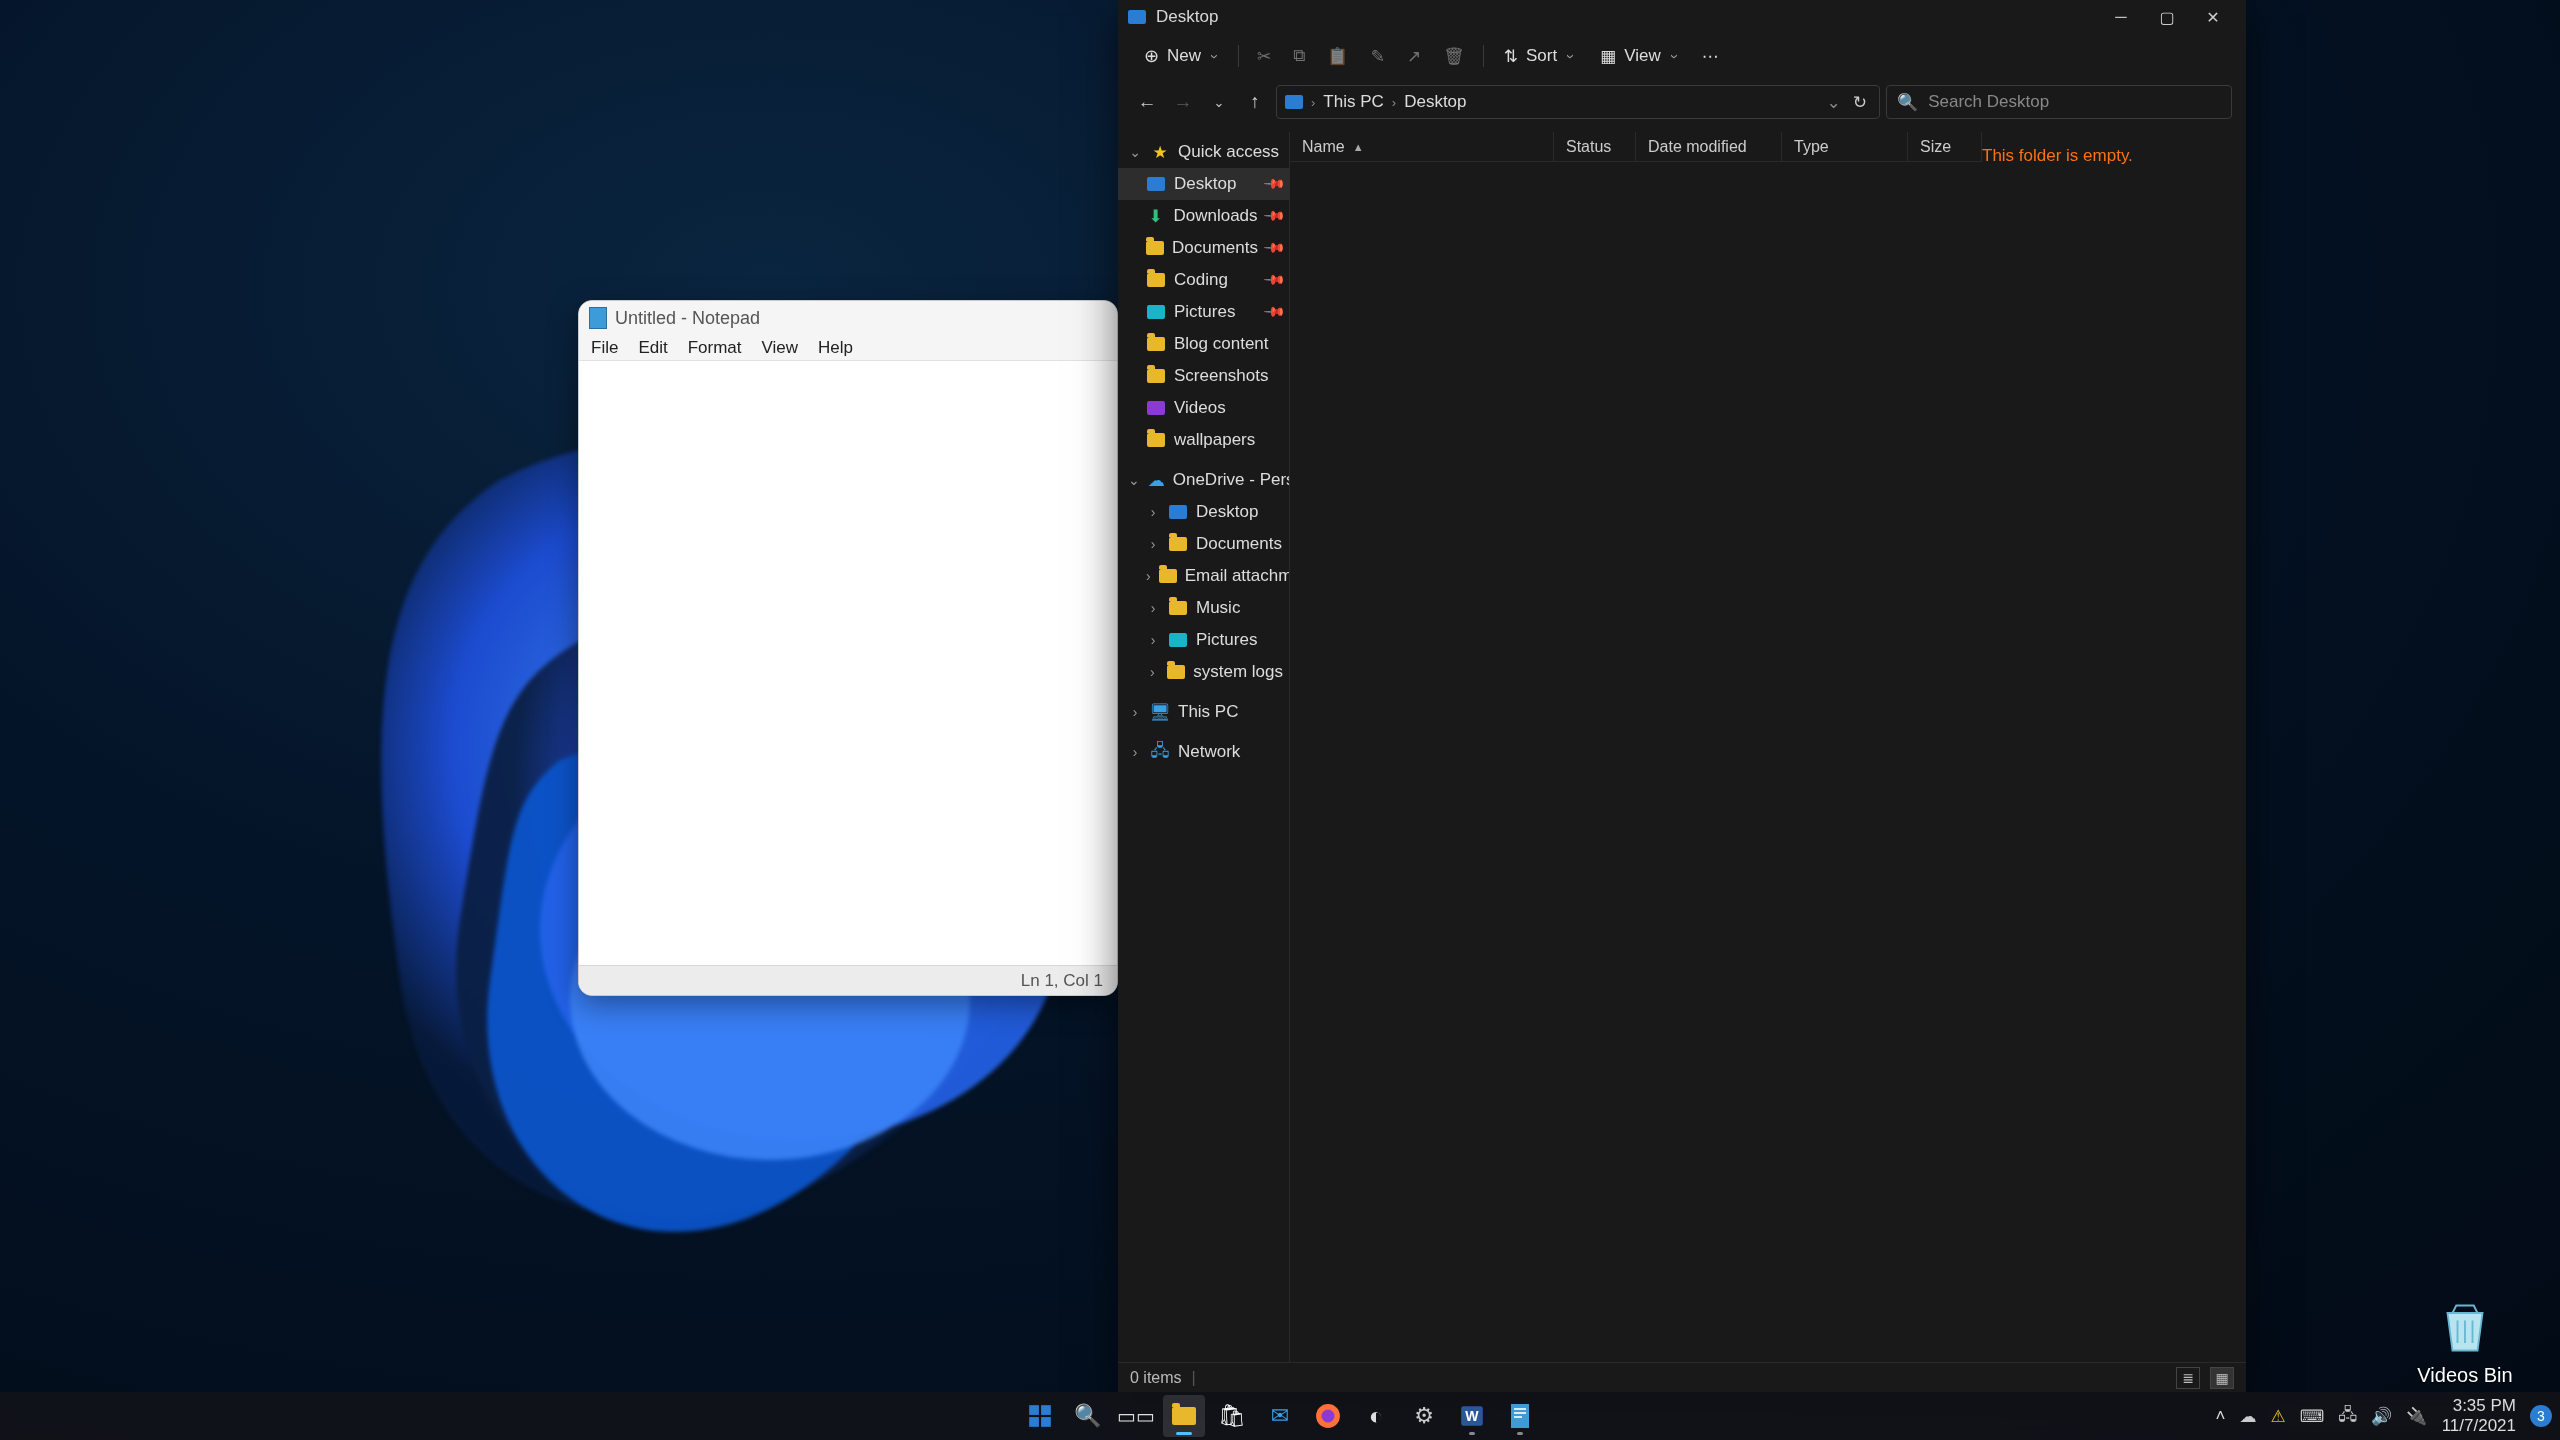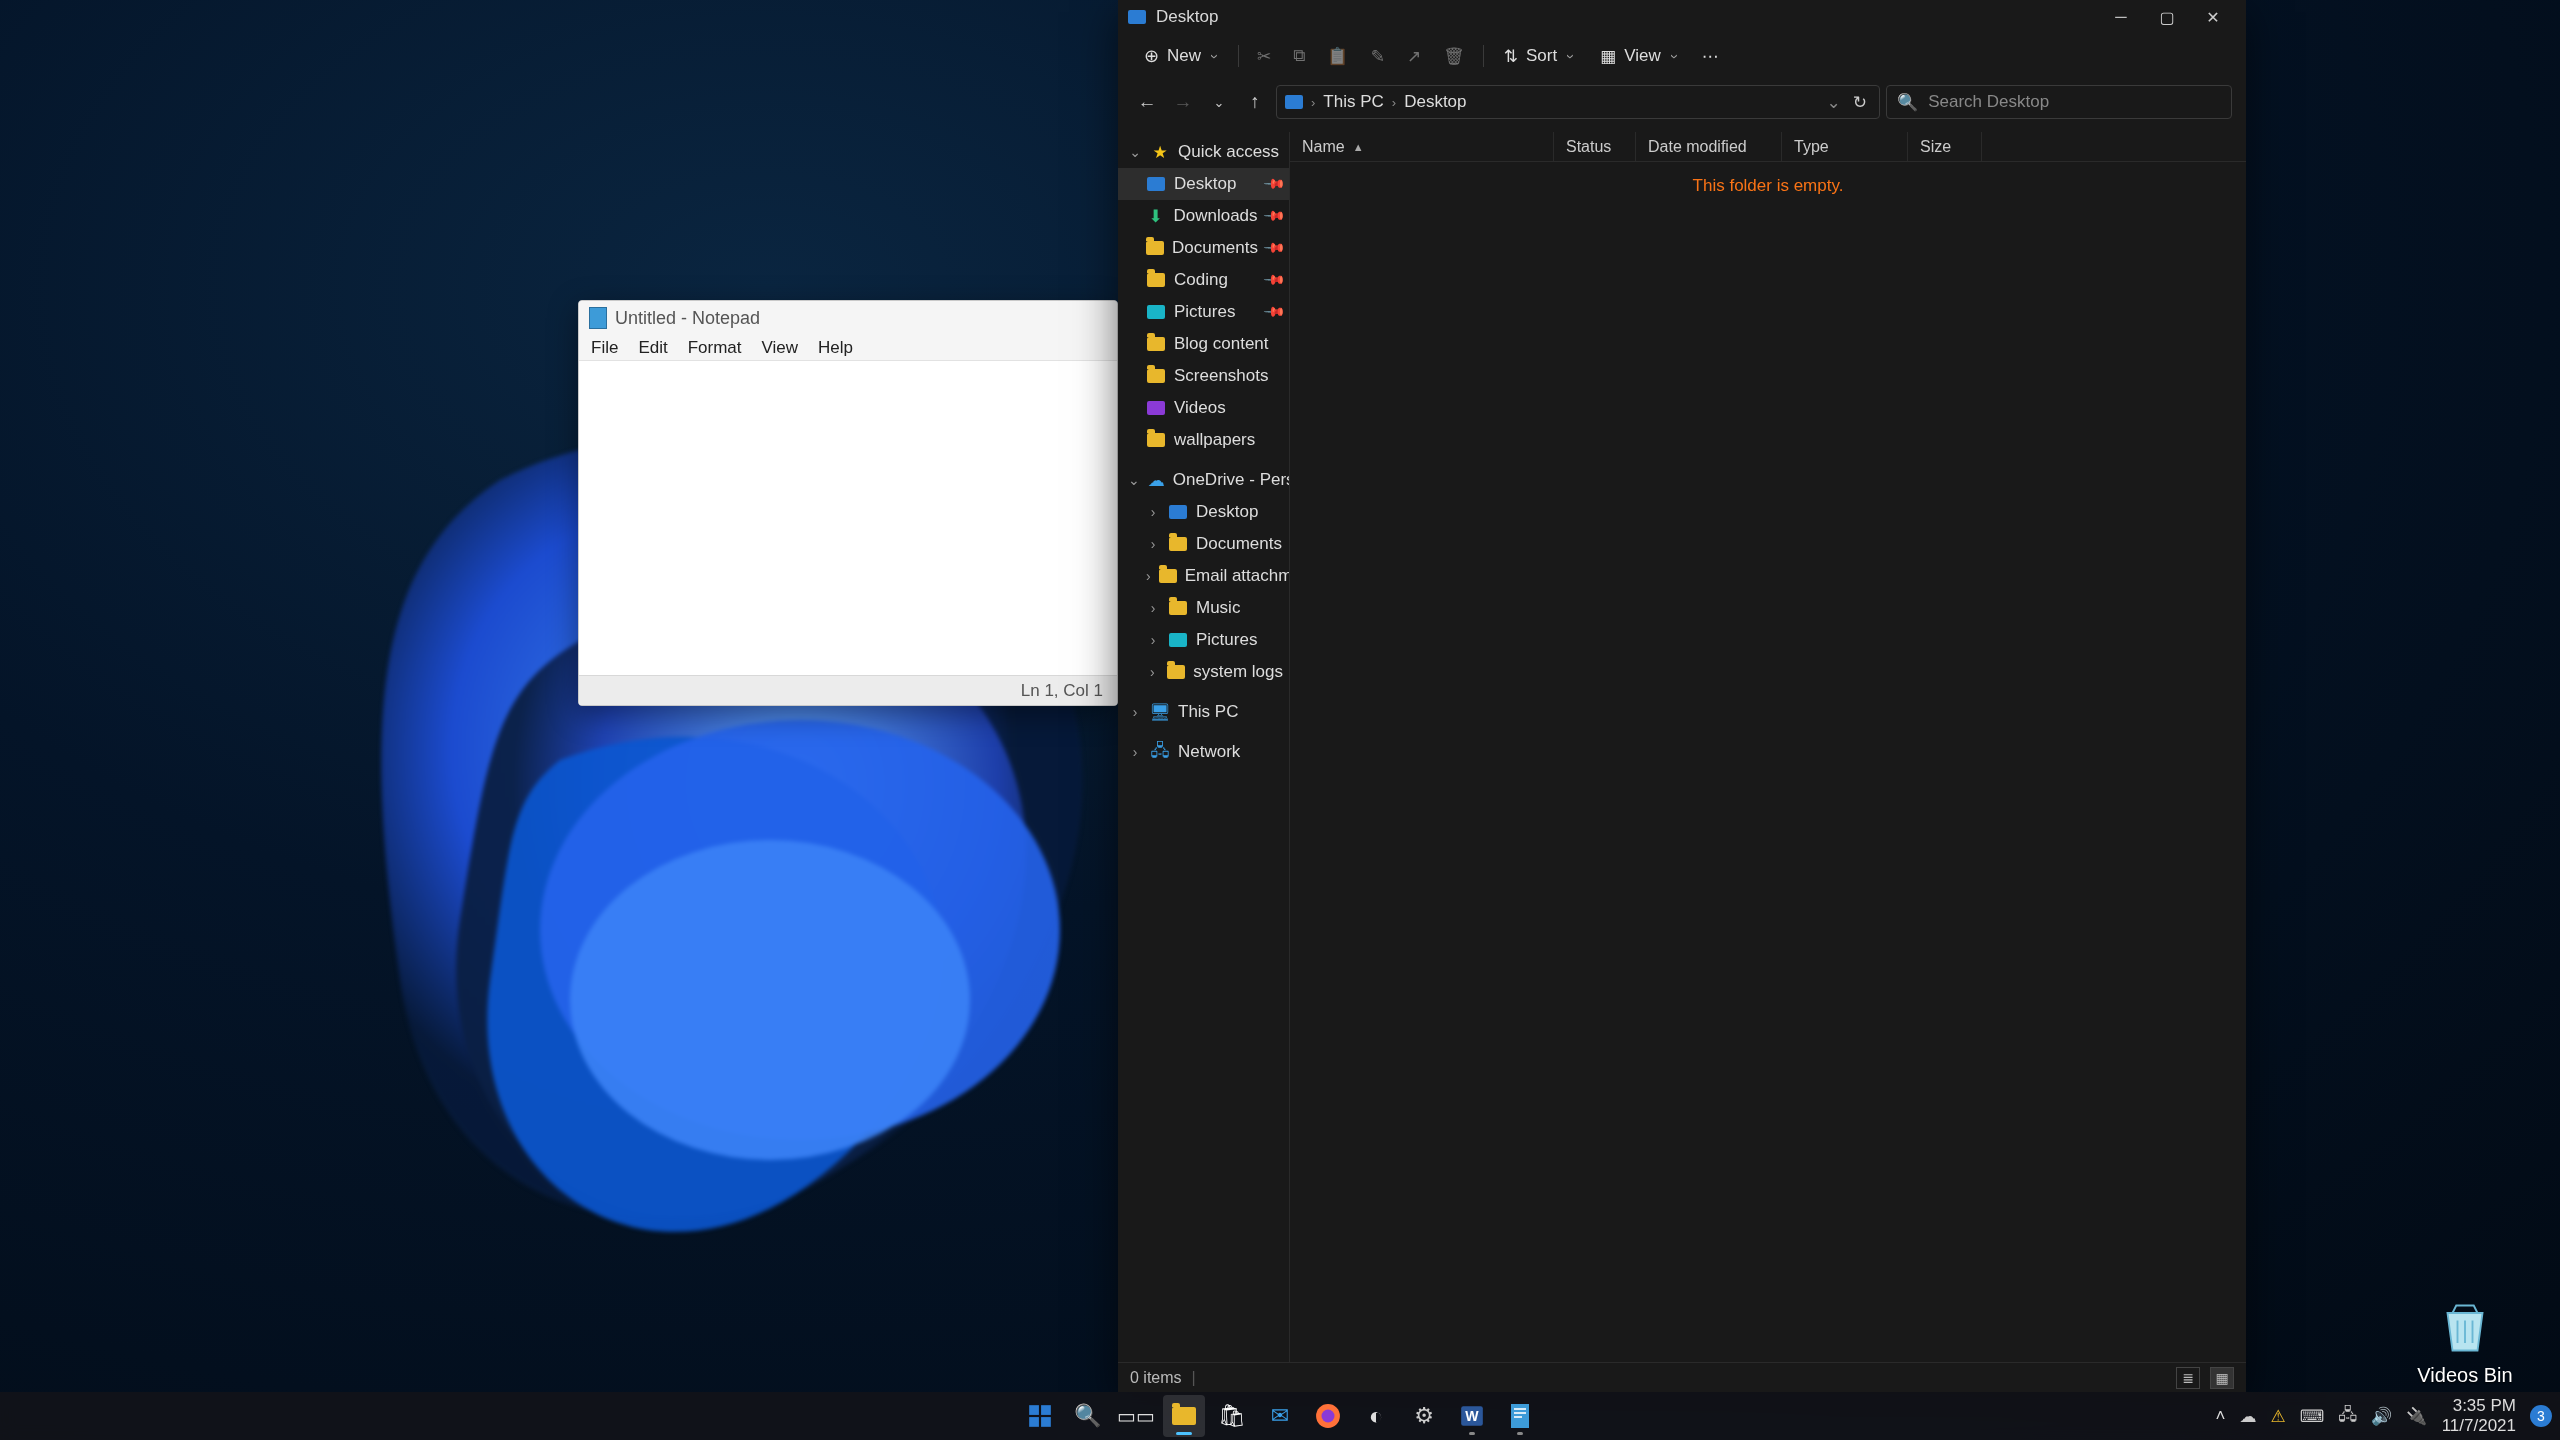--- a/index.html
+++ b/index.html
@@ -8,21 +8,21 @@
 
 
 .bloom{position:absolute;border:none;background:none;filter:blur(2px)}
 .bloom svg{display:block}
 
 
 .desktop-icon{position:absolute;width:130px;text-align:center;color:#fff;font-size:20px;text-shadow:0 1px 2px #000}
 .desktop-icon .ico{width:60px;height:60px;margin:0 auto 6px}
 
 
-.notepad{position:absolute;left:578px;top:300px;width:540px;height:406px;background:#fff;border:1px solid #c9c9c9;box-shadow:0 8px 30px rgba(0,0,0,.4);border-radius:4px;overflow:hidden}
+.notepad{position:absolute;left:578px;top:300px;width:540px;height:696px;background:#fff;border:1px solid #c9c9c9;box-shadow:0 8px 30px rgba(0,0,0,.4);border-radius:14px;overflow:hidden}
 .notepad .titlebar{height:34px;background:#f5f5f5;display:flex;align-items:center;padding:0 10px;gap:8px;font-size:18px;color:#555}
 .notepad .titlebar .ico{width:18px;height:22px;background:#3d9bd8;border:1px solid #2a6f9e;position:relative}
 .notepad .menubar{height:26px;background:#f5f5f5;border-bottom:1px solid #e2e2e2;display:flex;align-items:center;padding:0 2px;font-size:17px;color:#222}
 .notepad .menubar span{padding:2px 10px}
 .notepad .editor{height:471px;background:#fff}
 .notepad .statusbar{position:absolute;bottom:0;left:0;right:0;height:30px;background:#ececec;border-top:1px solid #d8d8d8;display:flex;align-items:center;justify-content:flex-end;padding:0 14px;font-size:17px;color:#555}
 
 
 .explorer{position:absolute;left:1118px;top:0;width:1128px;height:1392px;background:#191919;color:#d8d8d8;display:flex;flex-direction:column;box-shadow:0 12px 40px rgba(0,0,0,.55)}
 .explorer .titlebar{height:34px;display:flex;align-items:center;padding:0 10px;gap:10px;font-size:17px}
@@ -48,21 +48,21 @@
 .explorer .body{flex:1;display:flex;min-height:0}
 .explorer .sidebar{width:172px;border-right:1px solid #2a2a2a;padding:4px 0;overflow:hidden}
 .explorer .sidebar .node{height:32px;display:flex;align-items:center;gap:8px;padding:0 6px 0 10px;font-size:17px;color:#ddd;white-space:nowrap}
 .explorer .sidebar .node .tw{width:14px;text-align:center;color:#999;font-size:14px}
 .explorer .sidebar .node .ic{width:20px;height:20px;display:flex;align-items:center;justify-content:center}
 .explorer .sidebar .node .pin{margin-left:auto;color:#777;font-size:14px;transform:rotate(45deg)}
 .explorer .sidebar .node.child{padding-left:28px}
 .explorer .sidebar .node.sel{background:#2d2d2d}
 .explorer .sidebar .gap{height:8px}
 
-.explorer .content{flex:1;display:flex;flex-direction:column}
+.explorer .content{flex:1;display:flex;flex-direction:row}
 .explorer .colhead{height:30px;display:flex;align-items:center;font-size:16px;color:#ccc;border-bottom:1px solid #2a2a2a}
 .explorer .colhead .col{padding:0 12px;border-right:1px solid #2a2a2a;height:100%;display:flex;align-items:center;gap:8px}
 .explorer .colhead .col.name{width:264px}
 .explorer .colhead .col.status{width:82px}
 .explorer .colhead .col.date{width:146px}
 .explorer .colhead .col.type{width:126px}
 .explorer .colhead .col.size{width:74px}
 .explorer .colhead .sortcaret{font-size:11px;color:#aaa}
 .explorer .emptymsg{text-align:center;padding-top:14px;font-size:17px;color:#f97316}
 

